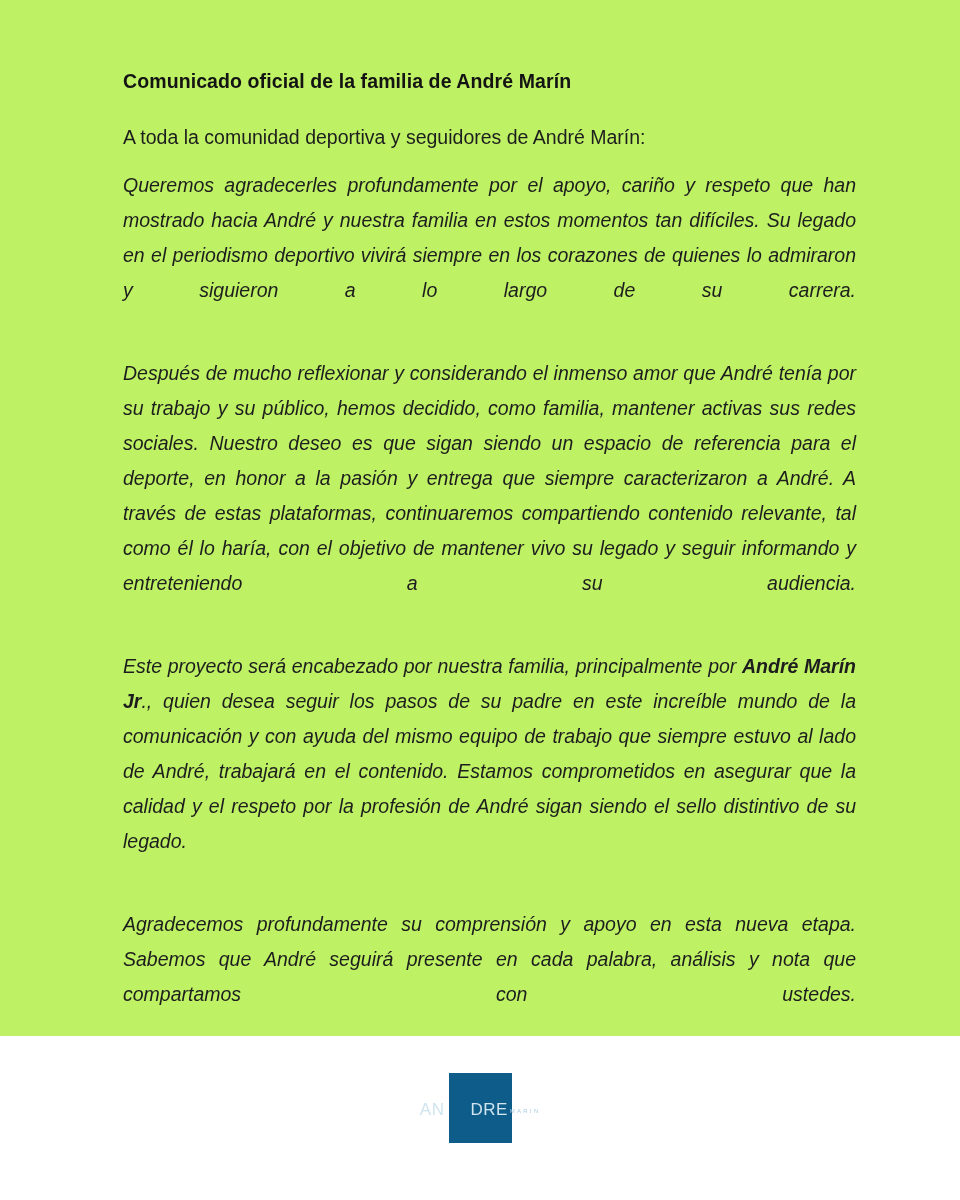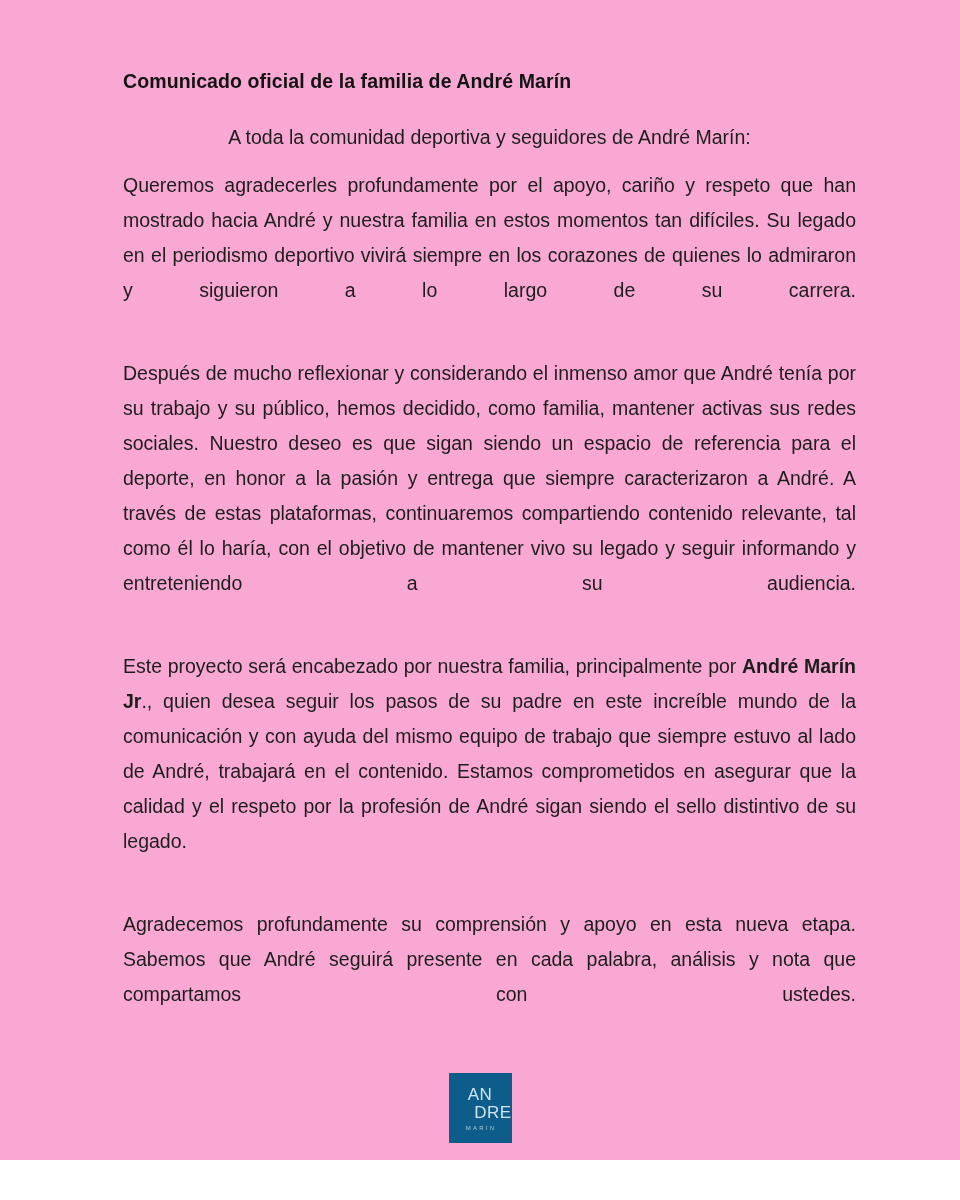--- a/index.html
+++ b/index.html
@@ -12,22 +12,22 @@
     width: 960px;
     height: 1200px;
     font-family: "Liberation Sans", sans-serif;
     color: #1a1a1a;
     overflow: hidden;
   }
 
   .page {
     position: relative;
     width: 960px;
-    height: 1160px;
-    background: #f9a8d4;
+    height: 1036px;
+    background: #bef264;
     box-sizing: border-box;
   }
 
   .content {
     position: absolute;
     left: 123px;
     top: 66px;
     width: 733px;
   }
 
@@ -40,32 +40,33 @@
     margin: 0 0 24px 0;
     text-align: left;
   }
 
   .salutation {
     font-size: 19.5px;
     font-weight: normal;
     line-height: 35px;
     color: #1d1d1d;
     margin: 0 0 13px 0;
-    text-align: center;
+    text-align: left;
   }
 
   .para {
     font-size: 19.5px;
     font-weight: normal;
     line-height: 35px;
     color: #1d1d1d;
     margin: 0 0 13px 0;
     text-align: justify;
     text-justify: inter-word;
     hyphens: none;
+    font-style: italic;
   }
 
   .para:last-of-type {
     margin-bottom: 0;
   }
 
   
   .para::after {
     content: "";
     display: inline-block;
@@ -84,21 +85,21 @@
     width: 960px;
     display: flex;
     justify-content: center;
   }
 
   .logo {
     width: 63px;
     height: 70px;
     background: #0e5c8a;
     display: flex;
-    flex-direction: column;
+    flex-direction: row;
     align-items: center;
     justify-content: center;
     box-sizing: border-box;
     padding-top: 2px;
   }
 
   .logo-line {
     font-family: "Liberation Sans", sans-serif;
     font-size: 17px;
     line-height: 17px;

